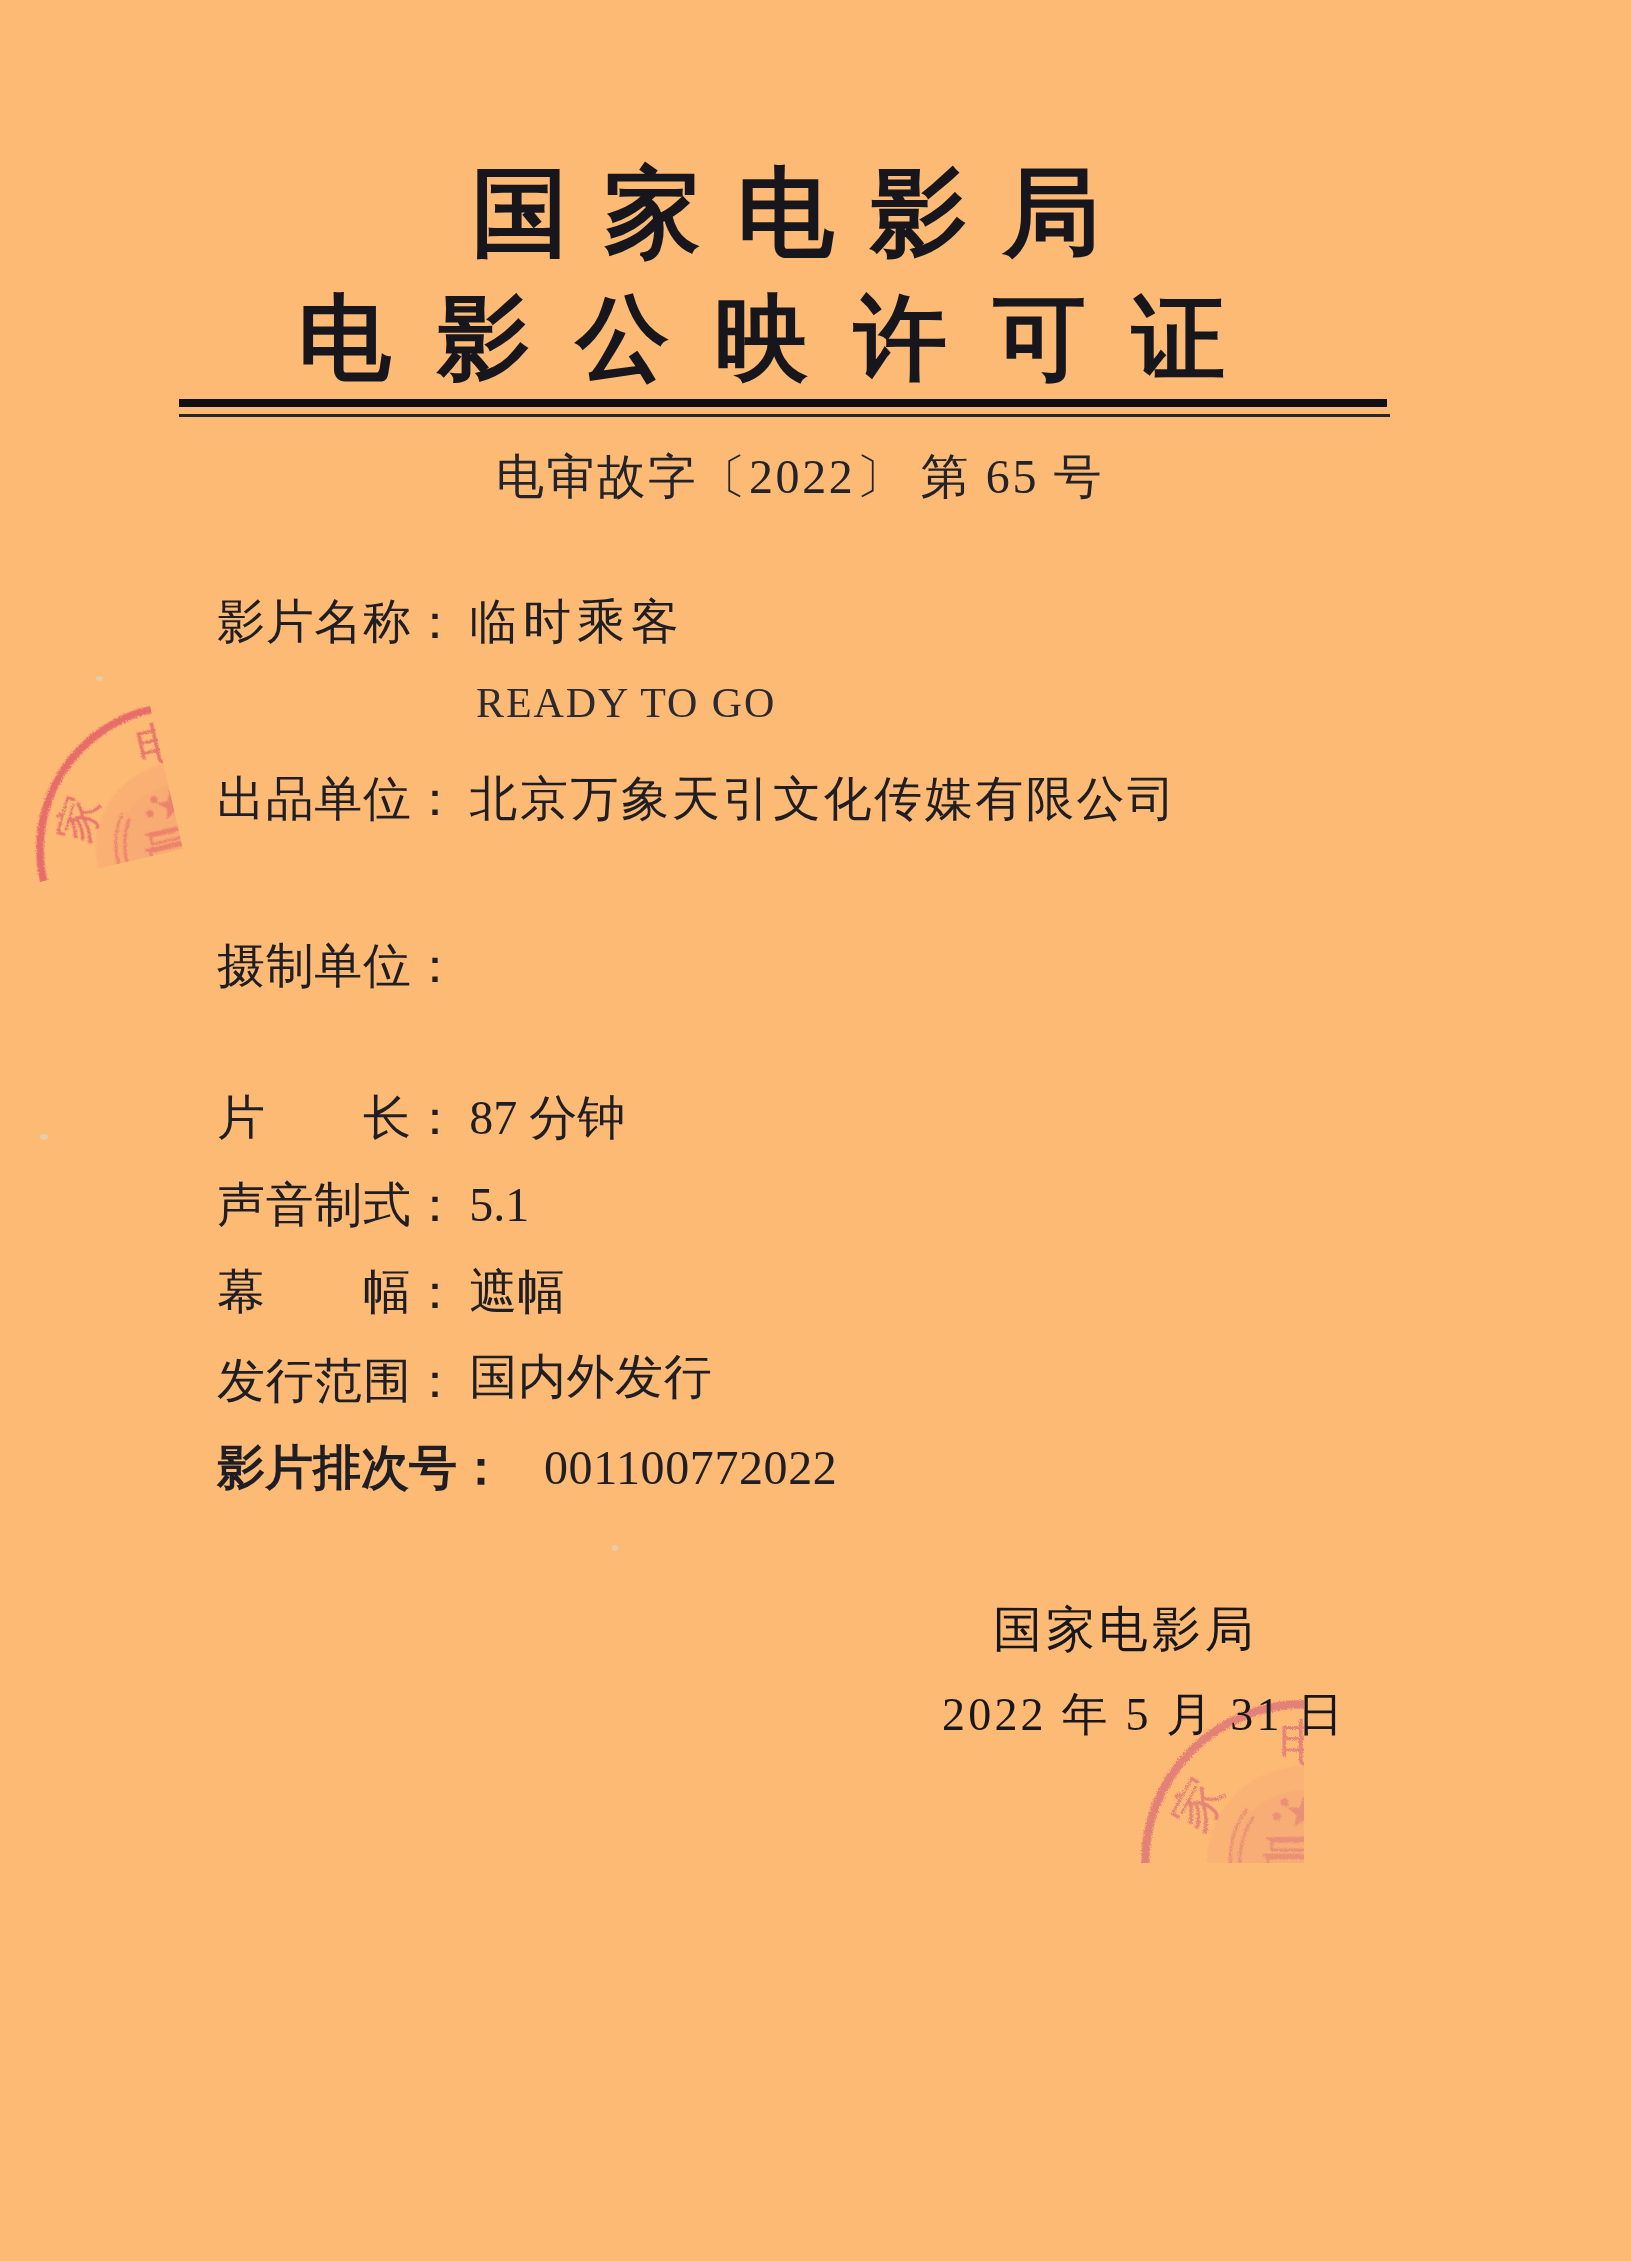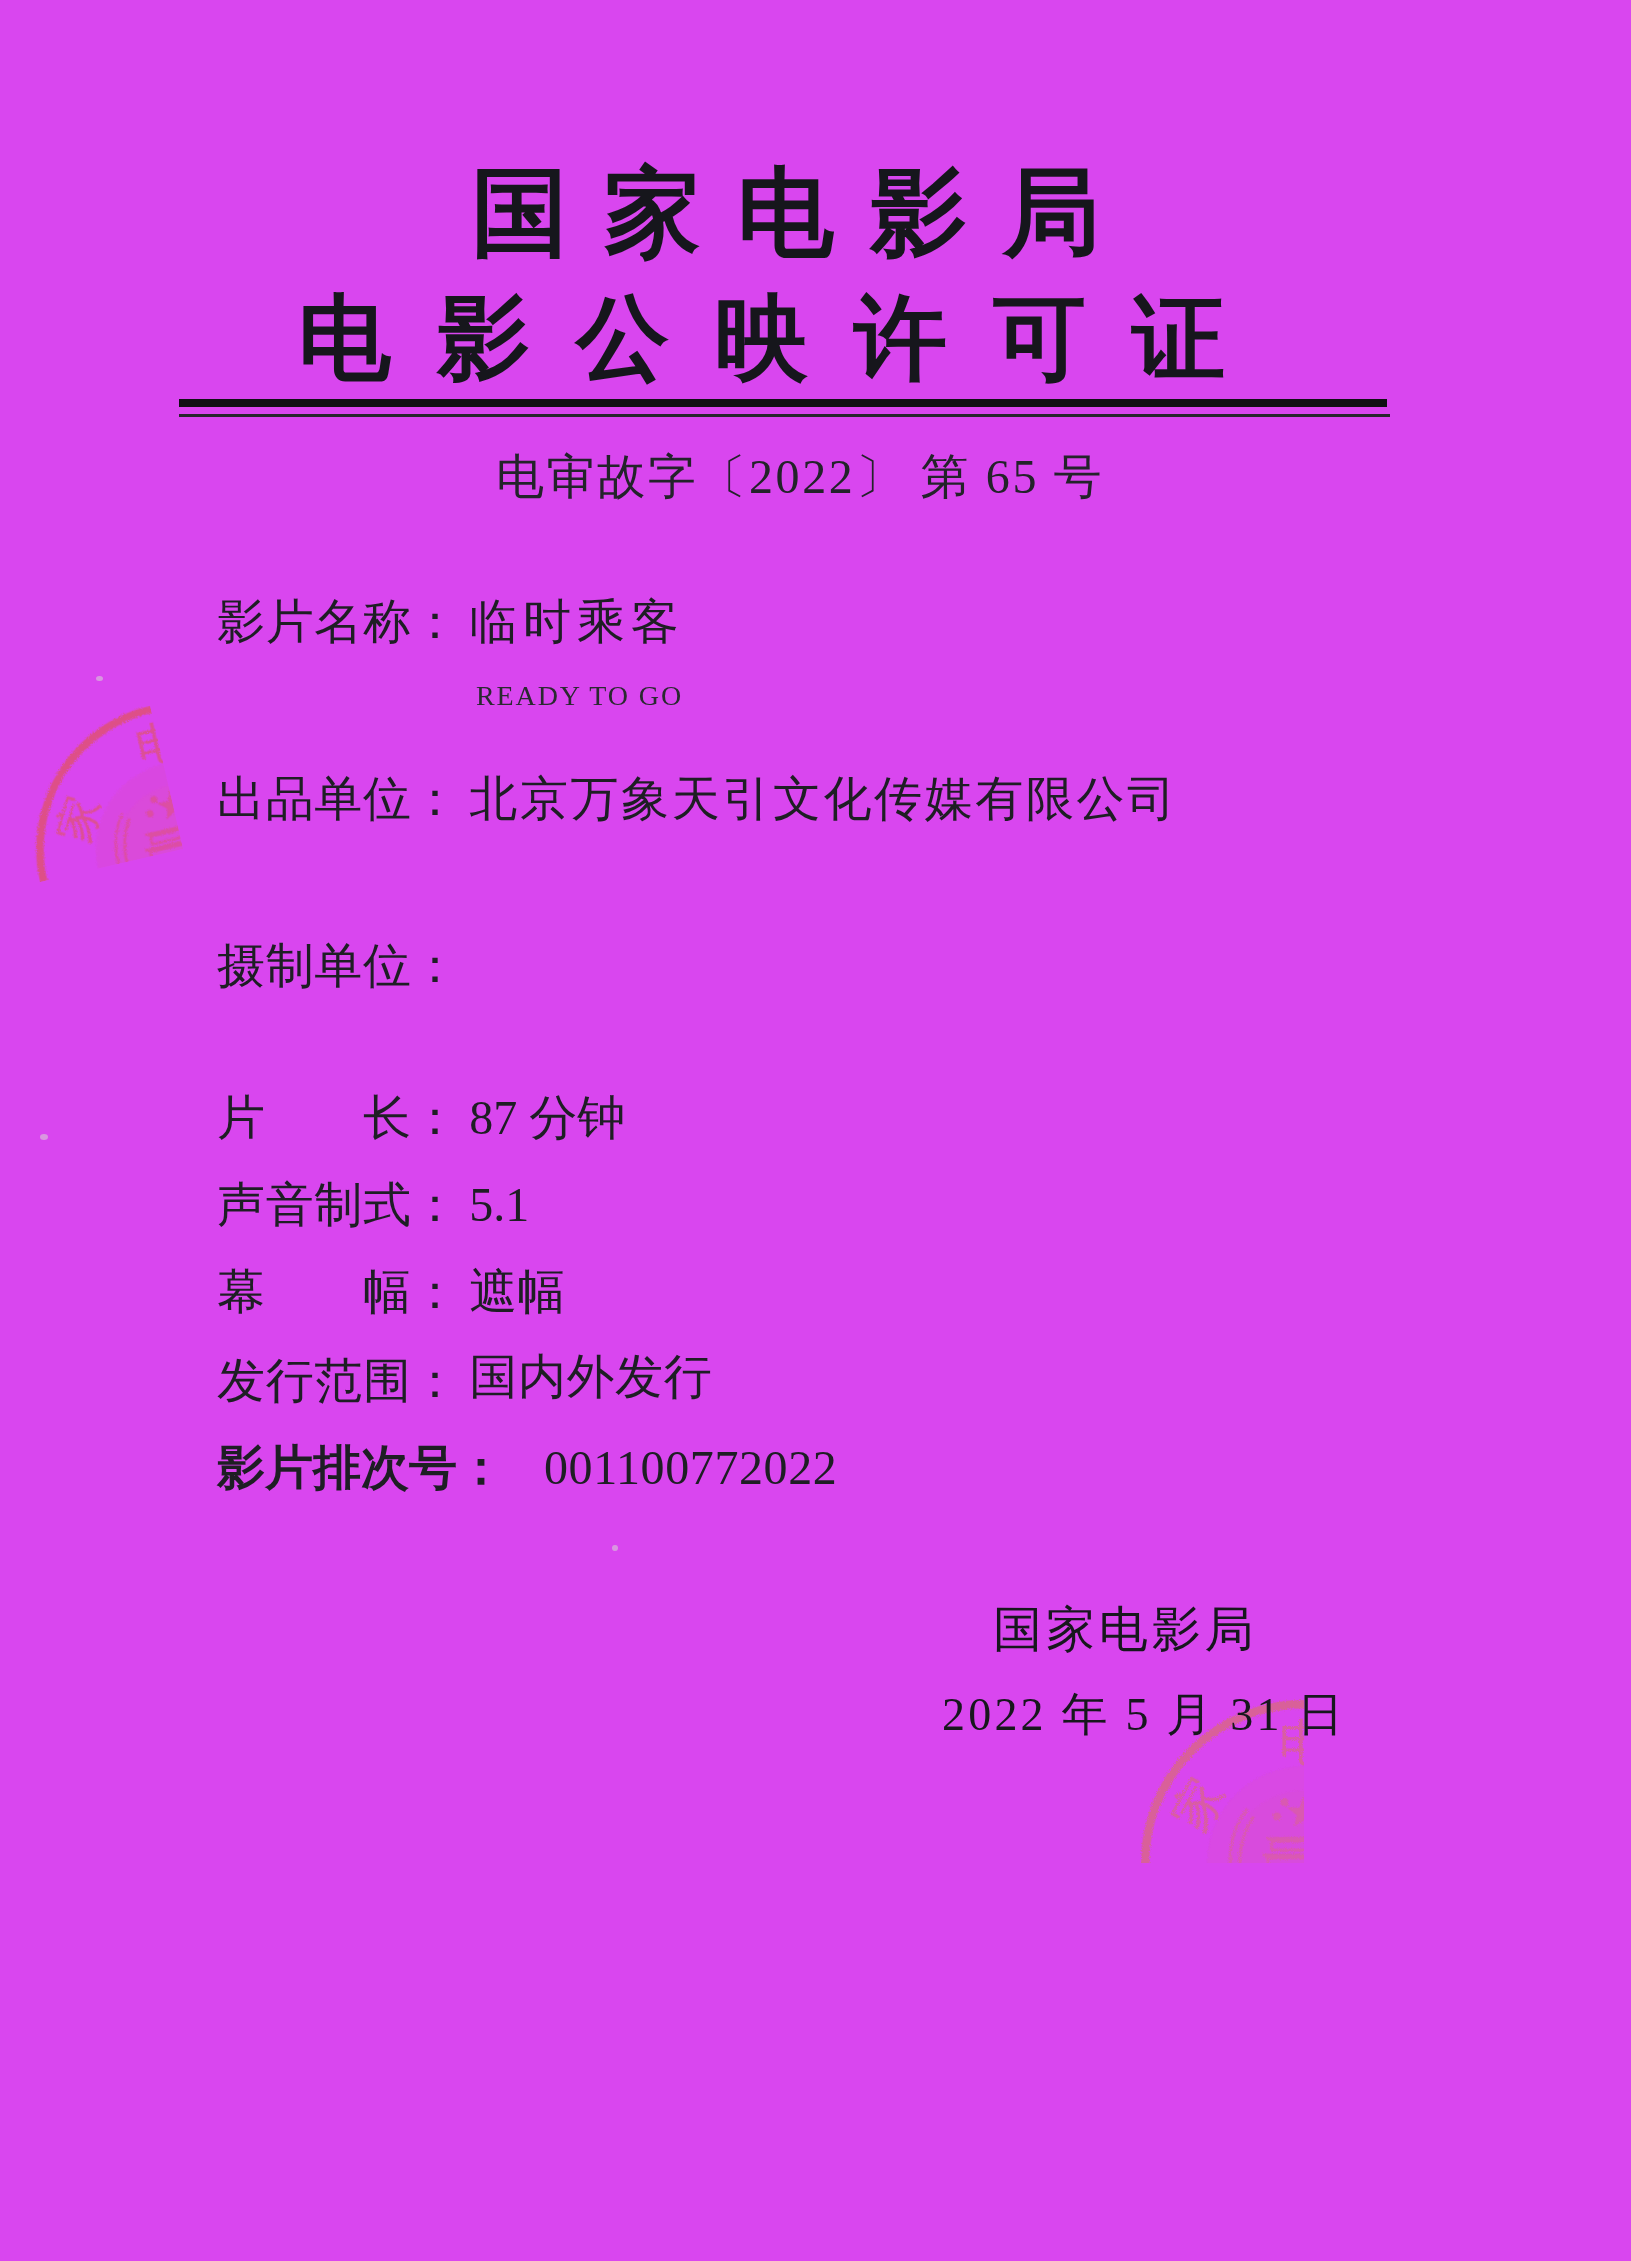--- a/index.html
+++ b/index.html
@@ -1,18 +1,18 @@
 <!DOCTYPE html>
 <html style="font-size:10.3px"><head>
 <meta charset="utf-8">
 <style>
   html,body{margin:0;padding:0;background:#e8e8e6;}
   .page{
     position:relative;width:1631px;height:2261px;margin:0 auto;
-    background:#d946ef;overflow:hidden;
+    background:#fdba74;overflow:hidden;
     font-family:"Liberation Serif","DejaVu Serif",serif;
     color:#1e1e24;
   }
   
   .title1{
     position:absolute;left:471px;top:165px;
     font-size:97px;font-weight:700;letter-spacing:36px;
     line-height:1;white-space:nowrap;color:#16161c;
   }
   .title2{
@@ -43,21 +43,21 @@
   .val.film{letter-spacing:5.8px;}
   .val.producer{letter-spacing:2.6px;}
   .val.range{letter-spacing:0.6px;font-family:Liberation Mono, monospace;}
   .row.multiline{white-space:normal;}
   .row.multiline .val{
     width:1062px;letter-spacing:1.3px;line-height:72px;word-break:break-all;
   }
   .row.multiline{line-height:72px;}
   .english{
     position:absolute;left:476px;top:682px;
-    font-size:28px;letter-spacing:1.9px;line-height:1;color:#2a2a30;white-space:nowrap;
+    font-size:42px;letter-spacing:1.9px;line-height:1;color:#2a2a30;white-space:nowrap;
   }
   
   .issuer-name{
     position:absolute;left:993px;top:1605px;
     font-size:49px;letter-spacing:3.9px;line-height:1;color:#17171d;white-space:nowrap;z-index:5;
   }
   .issue-date{
     position:absolute;left:942px;top:1692px;
     font-size:46px;letter-spacing:3.2px;line-height:1;color:#17171d;white-space:nowrap;z-index:5;
   }

